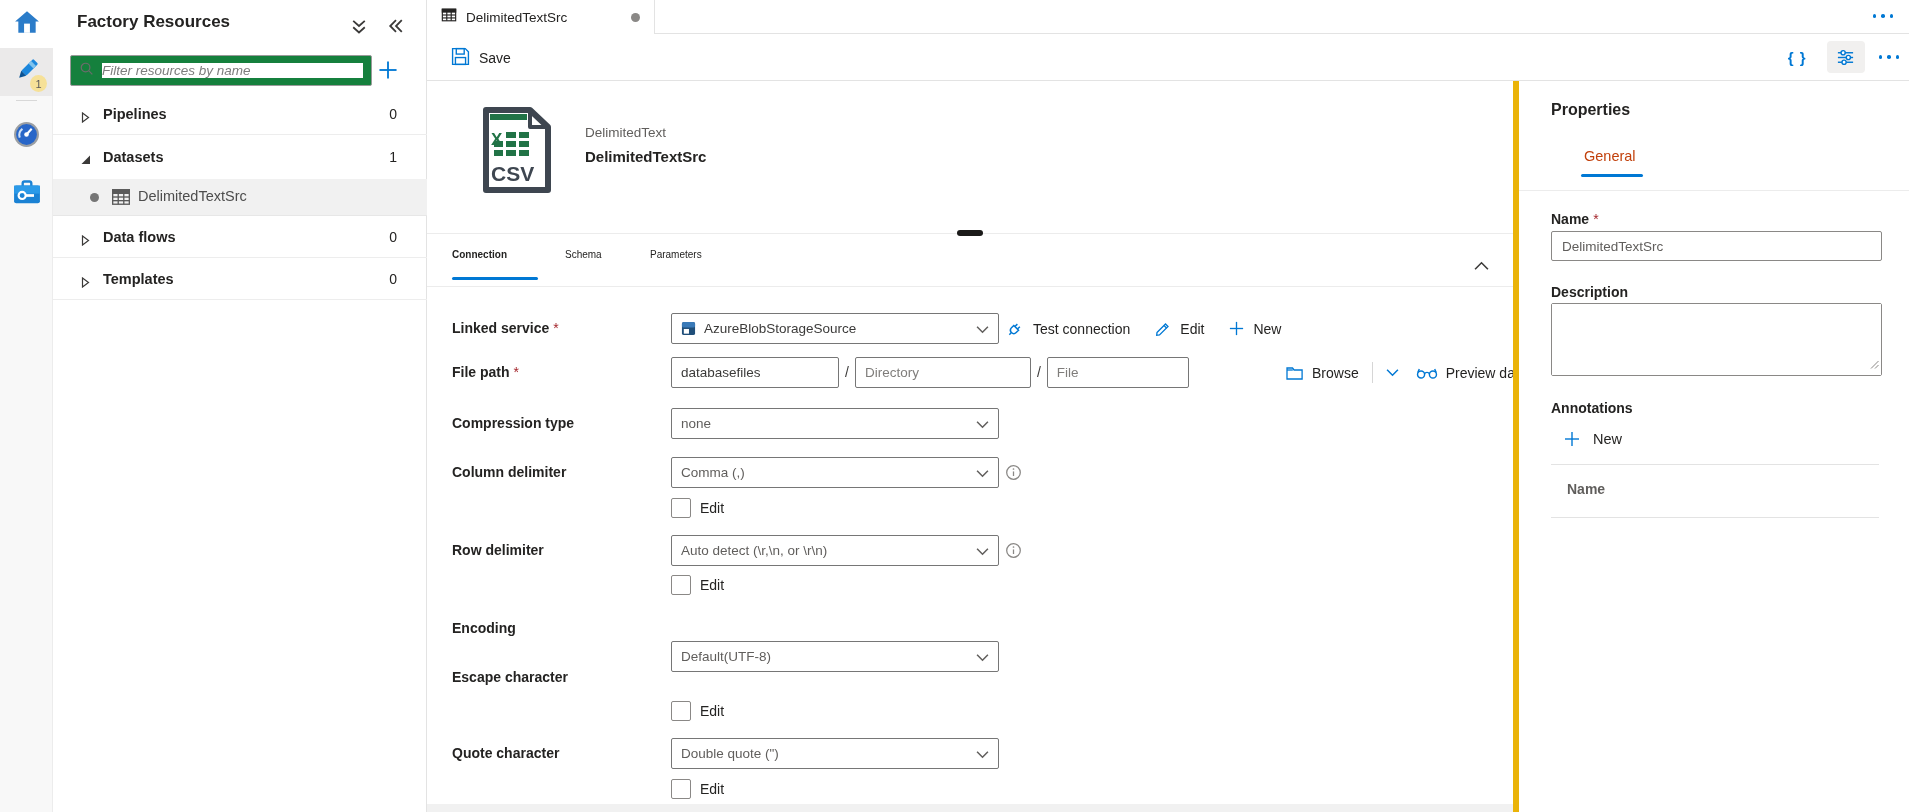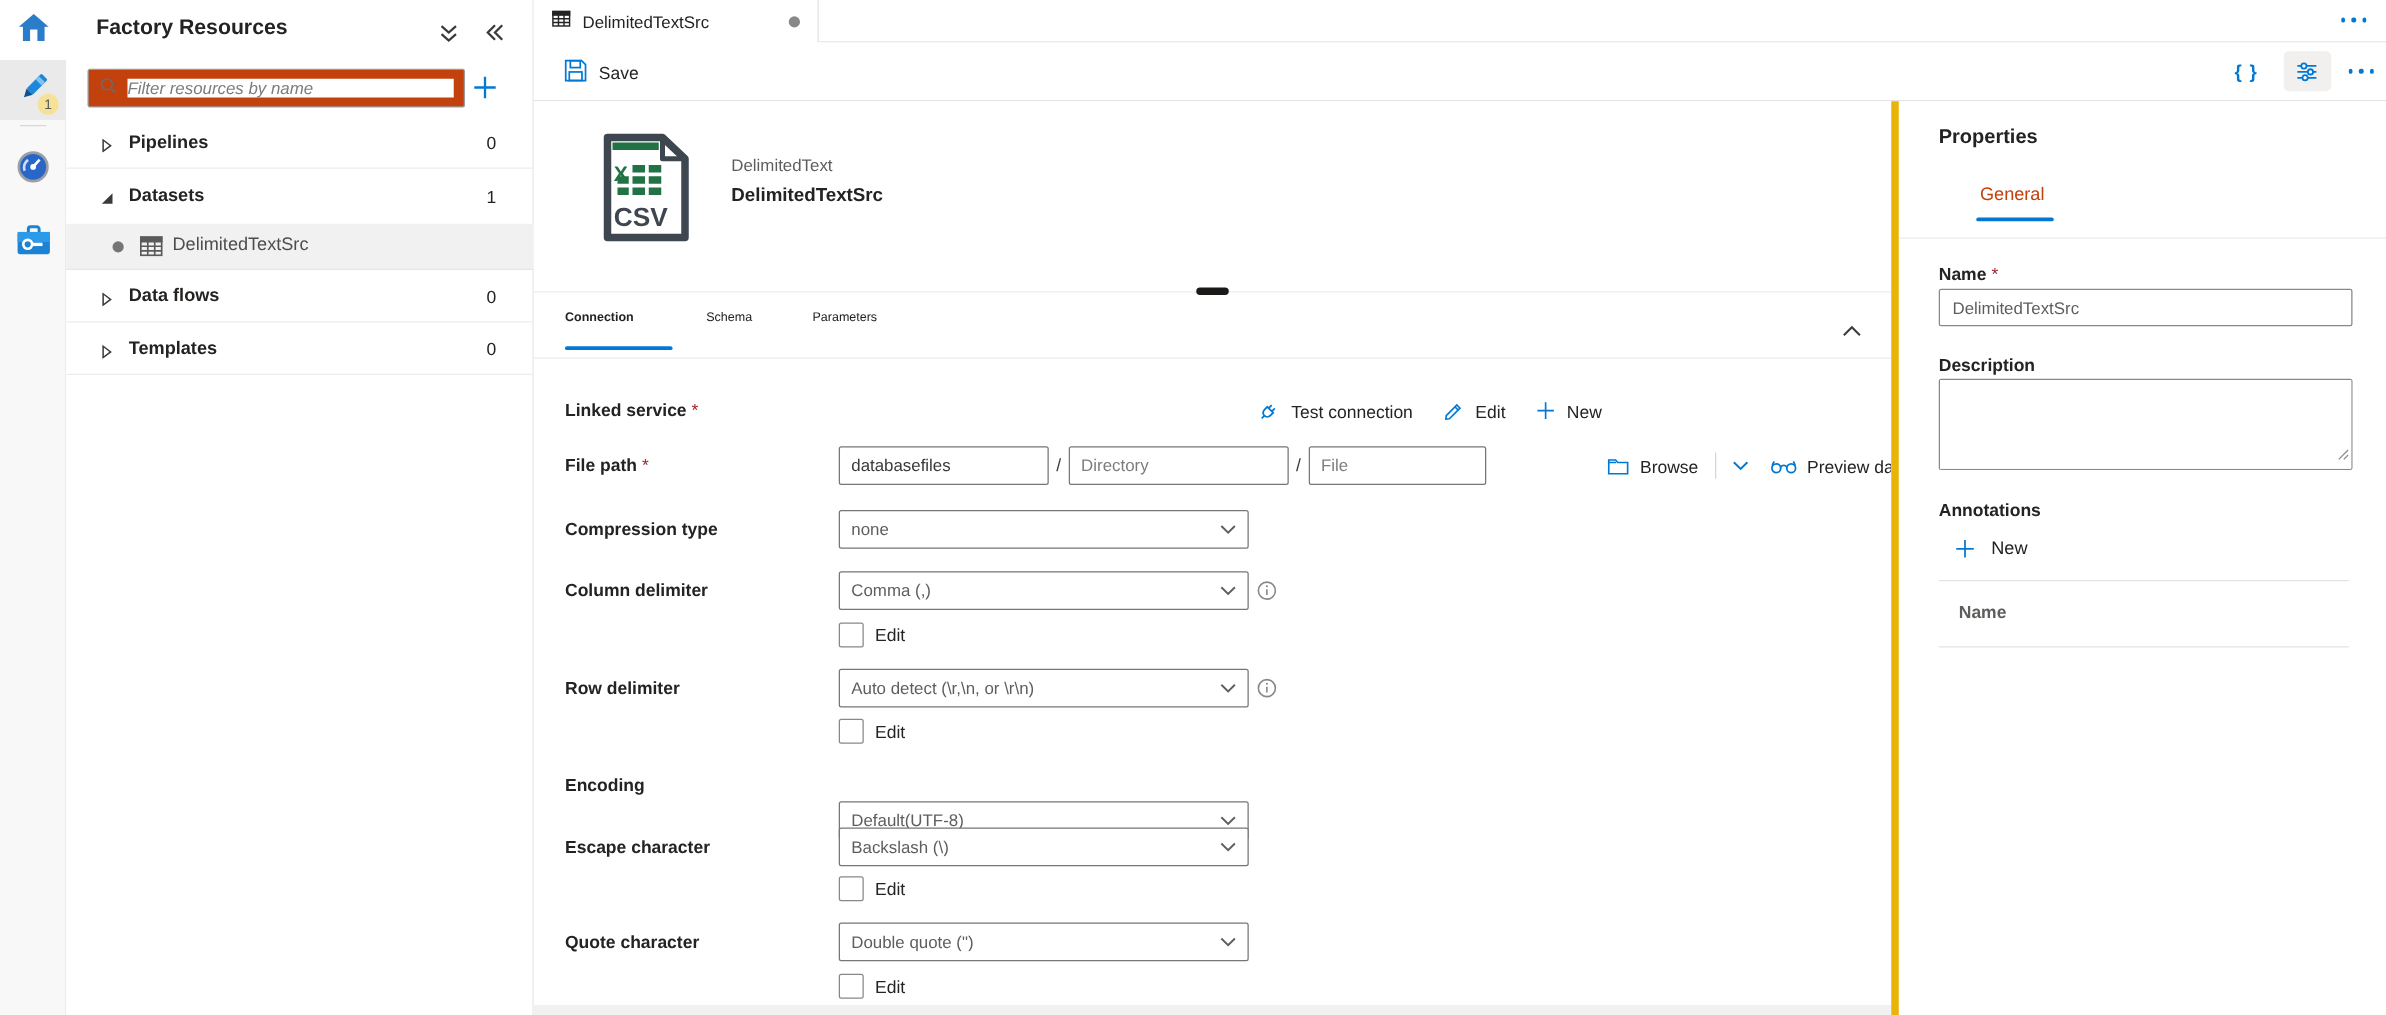--- a/index.html
+++ b/index.html
@@ -10,21 +10,21 @@
   #rail { position:absolute; left:0; top:0; width:53px; height:812px; background:#f8f8f8; border-right:1px solid #ececec; }
   .rail-item { position:absolute; left:0; width:53px; height:48px; display:flex; align-items:center; justify-content:center; cursor:pointer; }
   .rail-item.active { background:#ebeaea; }
   .rail-badge { position:absolute; right:6px; bottom:4px; width:17px; height:17px; border-radius:50%; background:#f6e198; color:#5a5a5a; font-size:11px; display:flex; align-items:center; justify-content:center; }
   .rail-divider { position:absolute; left:16px; width:21px; height:1px; background:#d8d8d8; }
 
   
   #sidebar { position:absolute; left:53px; top:0; width:374px; height:812px; background:#fff; border-right:1px solid #e3e3e3; }
   .sb-title { position:absolute; left:24px; top:12px; font-size:17px; font-weight:700; color:#242322; }
   .sb-hicon { position:absolute; top:17px; width:18px; height:18px; cursor:pointer; }
-  .sb-filter { position:absolute; left:17px; top:55px; width:302px; height:31px; border:1px solid #9a9a9a; border-radius:2px; display:flex; align-items:center; padding:0 8px; background:#c2410c; }
+  .sb-filter { position:absolute; left:17px; top:55px; width:302px; height:31px; border:1px solid #9a9a9a; border-radius:2px; display:flex; align-items:center; padding:0 8px; background:#15803d; }
   .sb-filter input { border:none; outline:none; flex:1; margin-left:8px; font-size:13.5px; font-style:italic; color:#3b3a39; font-family:"Liberation Sans",sans-serif; }
   .sb-filter input::placeholder { color:#7d7d7d; font-style:italic; }
   .sb-plus { position:absolute; left:324px; top:59px; width:24px; height:24px; cursor:pointer; }
   .tree-row { position:absolute; left:0; width:374px; height:41px; display:flex; align-items:center; cursor:pointer; }
   .tree-row .chev { position:absolute; left:27px; width:11px; height:11px; }
   .tree-row .tlabel { position:absolute; left:50px; font-size:14.5px; font-weight:600; color:#242322; }
   .tree-row .tcount { position:absolute; right:30px; font-size:14px; color:#242322; }
   .tree-sep { border-bottom:1px solid #ededed; }
   .tree-child { position:absolute; left:0; width:374px; height:37px; background:#f1f1f1; border-bottom:1px solid #e7e7e7; cursor:pointer; }
   .tc-dot { position:absolute; left:37px; top:14px; width:9px; height:9px; border-radius:50%; background:#757575; }
@@ -309,20 +309,33 @@
   <div class="ctab" style="left:223px;">Parameters</div>
   <div class="ctab-underline"></div>
   <div class="ctabs-line"></div>
   <span class="sec-collapse">
     <svg width="15" height="10" viewBox="0 0 14 8" fill="none" stroke="#3b3a39" stroke-width="1.5">
         <path d="M1 7 L7 1 L13 7"></path>
       </svg>
   </span>
 
   <div class="flabel" style="top:232px;"><span>Linked service</span><span class="req">*</span></div>
+  <div class="dd" style="top:232px;">
+    <span style="margin-right:8px; display:flex;">
+      <svg width="15" height="15" viewBox="0 0 16 16">
+          <rect x="1" y="1" width="14" height="14" rx="2" fill="#1f4e79"></rect>
+          <rect x="1" y="1" width="14" height="6" rx="2" fill="#3a7ab8"></rect>
+          <rect x="3" y="8.5" width="5.5" height="5" fill="#fff"></rect>
+        </svg>
+    </span>
+    <span class="ddtext" style="color:#3b3a39;">AzureBlobStorageSource</span>
+    <span><svg width="13" height="9" viewBox="0 0 12 8" fill="none" stroke="#605e5c" stroke-width="1.4">
+          <path d="M1 1.5 L6 6.5 L11 1.5"></path>
+        </svg></span>
+  </div>
   <div class="row-actions" style="left:578px; top:232px; gap:24px;">
     <span class="act">
       <svg width="20" height="20" viewBox="0 0 18 18" fill="none" stroke="#0078d4" stroke-width="1.3">
           <g transform="rotate(45 9 9)">
             <path d="M6 7.5 h6 v3 a3 3 0 0 1 -6 0 z"></path>
             <line x1="7.4" y1="4.4" x2="7.4" y2="7.5"></line>
             <line x1="10.6" y1="4.4" x2="10.6" y2="7.5"></line>
             <line x1="9" y1="13.6" x2="9" y2="16.2"></line>
           </g>
         </svg>
@@ -425,26 +438,20 @@
 
   <div class="flabel" style="top:532px;">Encoding</div>
   <div class="dd" style="top:560px;">
     <span class="ddtext">Default(UTF-8)</span>
     <span><svg width="13" height="9" viewBox="0 0 12 8" fill="none" stroke="#605e5c" stroke-width="1.4">
           <path d="M1 1.5 L6 6.5 L11 1.5"></path>
         </svg></span>
   </div>
 
   <div class="flabel" style="top:581px;">Escape character</div>
-  <div class="dd" style="top:581px;">
-    <span class="ddtext">Backslash (\)</span>
-    <span><svg width="13" height="9" viewBox="0 0 12 8" fill="none" stroke="#605e5c" stroke-width="1.4">
-          <path d="M1 1.5 L6 6.5 L11 1.5"></path>
-        </svg></span>
-  </div>
   <div class="cb-row" style="top:619px;">
     <span class="cb"></span>
     <span class="cb-label">Edit</span>
   </div>
 
   <div class="flabel" style="top:657px;">Quote character</div>
   <div class="dd" style="top:657px;">
     <span class="ddtext">Double quote (")</span>
     <span><svg width="13" height="9" viewBox="0 0 12 8" fill="none" stroke="#605e5c" stroke-width="1.4">
           <path d="M1 1.5 L6 6.5 L11 1.5"></path>

